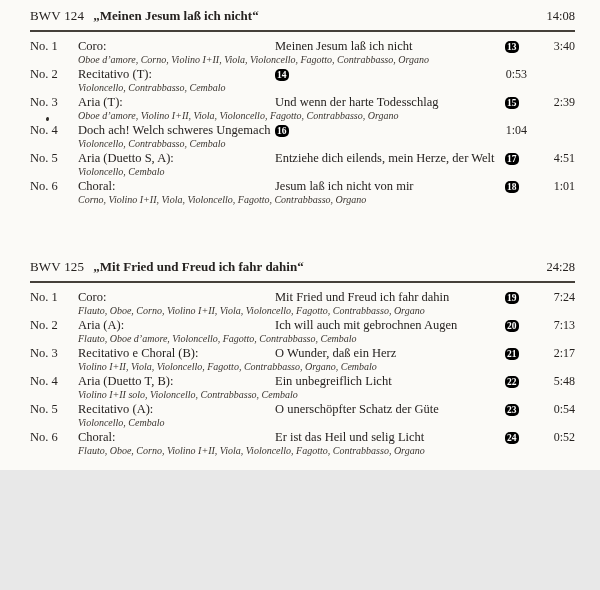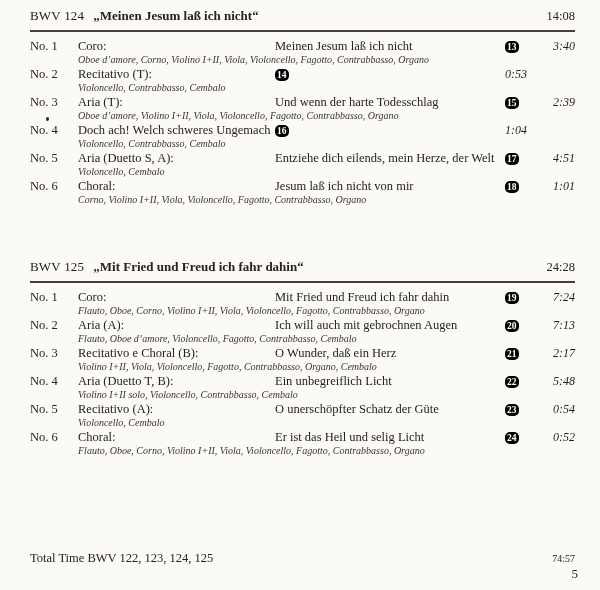--- a/index.html
+++ b/index.html
@@ -1,19 +1,19 @@
 <!DOCTYPE html>
 <html style="--badge-bg: #000000; --badge-text: #ffffff;"><head>
 <meta charset="utf-8">
 <style>
   html, body { margin: 0; padding: 0; background: #e8e8e8; }
   .page {
     position: relative;
     width: 600px;
-    height: 590px;
+    height: 470px;
     margin: 0 auto;
     background: #fbfaf7;
     color: #262220;
     font-family: "Liberation Serif", "DejaVu Serif", serif;
     overflow: hidden;
     box-sizing: border-box;
   }
   .section {
     position: absolute;
     left: 30px;
@@ -55,21 +55,21 @@
     height: 12px;
     line-height: 12px;
     background: var(--badge-bg, #000);
     color: var(--badge-text, #fff);
     font-size: 9.5px;
     font-weight: 700;
     text-align: center;
     border-radius: 5px;
     vertical-align: baseline;
   }
-  .trow .time { text-align: right; font-size: 12px; font-style: italic; }
+  .trow .time { text-align: right; font-size: 12px; }
   .inst {
     margin: 0 0 0 48px;
     font-style: italic;
     font-size: 10px;
     line-height: 14px;
     color: #3a3530;
     white-space: nowrap;
   }
   .footer {
     position: absolute;

